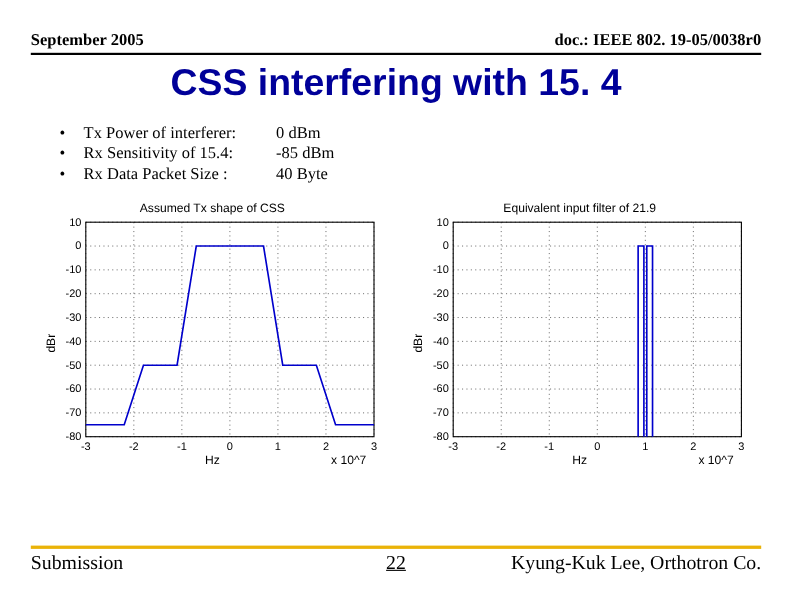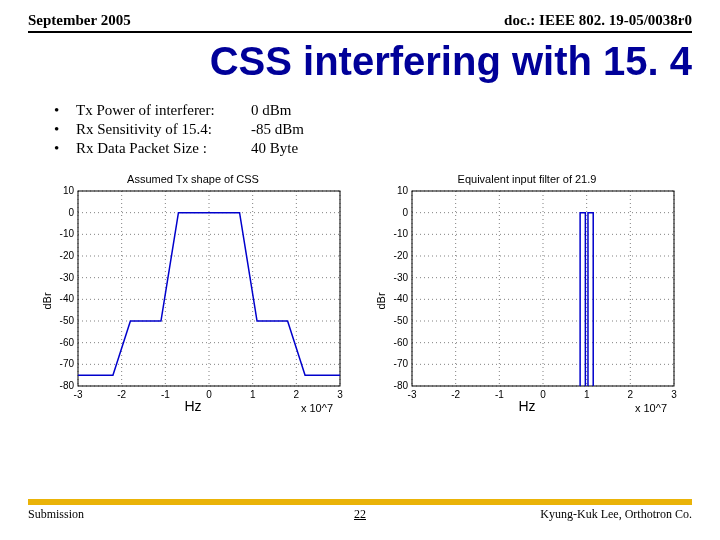--- a/index.html
+++ b/index.html
@@ -1,34 +1,34 @@
 <!DOCTYPE html>
 <html><head>
 <meta charset="utf-8">
 <style>
   * { box-sizing: border-box; margin: 0; padding: 0; }
   html, body { width: 720px; height: 540px; background: #fff; font-family: "Times New Roman", Times, serif; color: #000; }
-  .slide { position: relative; width: 720px; height: 540px; padding: 12px 28px 0 28px; }
+  .slide { position: relative; width: 720px; height: 540px; padding: 29px 28px 0 28px; }
   .top-line { border-bottom: 2px solid #000; display: flex; justify-content: space-between; font-size: 15px; font-weight: bold; padding-bottom: 2px; }
-  .title { font-size: 40px; color: #000099; font-weight: bold; text-align: right; margin-top: 6px; font-family: Arial, Helvetica, sans-serif; }
+  .title { font-size: 34px; color: #000099; font-weight: bold; text-align: center; margin-top: 6px; font-family: Arial, Helvetica, sans-serif; }
   .bullets { margin: 18px 0 0 26px; font-size: 15px; font-family: "Times New Roman", Times, serif; }
   .bullets .row { display: flex; align-items: baseline; margin-bottom: 2px; }
   .bullets .dot { width: 22px; }
   .bullets .lbl { width: 175px; }
   .charts { display: flex; justify-content: space-between; margin-top: 16px; padding: 0 10px; }
   .chart-box { position: relative; }
   .chart-title { position: absolute; top: 0; left: 0; right: 0; text-align: center; font-size: 11px; font-family: Arial, sans-serif; }
   .ylabel { position: absolute; left: 0; top: 50%; transform: translateY(-50%) rotate(-90deg); transform-origin: center; font-size: 11px; font-family: Arial, sans-serif; }
-  .xlabel { position: absolute; bottom: 14px; left: 0; right: 0; text-align: center; font-size: 14px; font-family: Arial, sans-serif; }
+  .xlabel { position: absolute; bottom: 14px; left: 0; right: 0; text-align: center; font-size: 11px; font-family: Arial, sans-serif; }
   .xmult  { position: absolute; bottom: 14px; right: 15px; font-size: 11px; font-family: Arial, sans-serif; }
   svg .axis { stroke: #000; stroke-width: 1; fill: none; }
   svg .grid { stroke: #000; stroke-width: 0.5; stroke-dasharray: 1 3; }
   svg .series { stroke: #0000cc; stroke-width: 1.5; fill: none; }
   svg text { font-size: 10px; font-family: Arial, sans-serif; fill: #000; }
-  .foot-line { position: absolute; left: 28px; right: 28px; bottom: 18px; border-top: 6px solid #eab308; display: flex; justify-content: space-between; font-size: 12px; padding-top: 2px; }
+  .foot-line { position: absolute; left: 28px; right: 28px; bottom: 18px; border-top: 3px solid #eab308; display: flex; justify-content: space-between; font-size: 18px; padding-top: 2px; }
   .foot-center { position: absolute; left: 0; right: 0; text-align: center; text-decoration: underline; }
 </style>
 </head>
 <body>
 
 <div class="slide">
 
   <div class="top-line">
     <span>September 2005</span>
     <span>doc.: IEEE 802. 19-05/0038r0</span>

